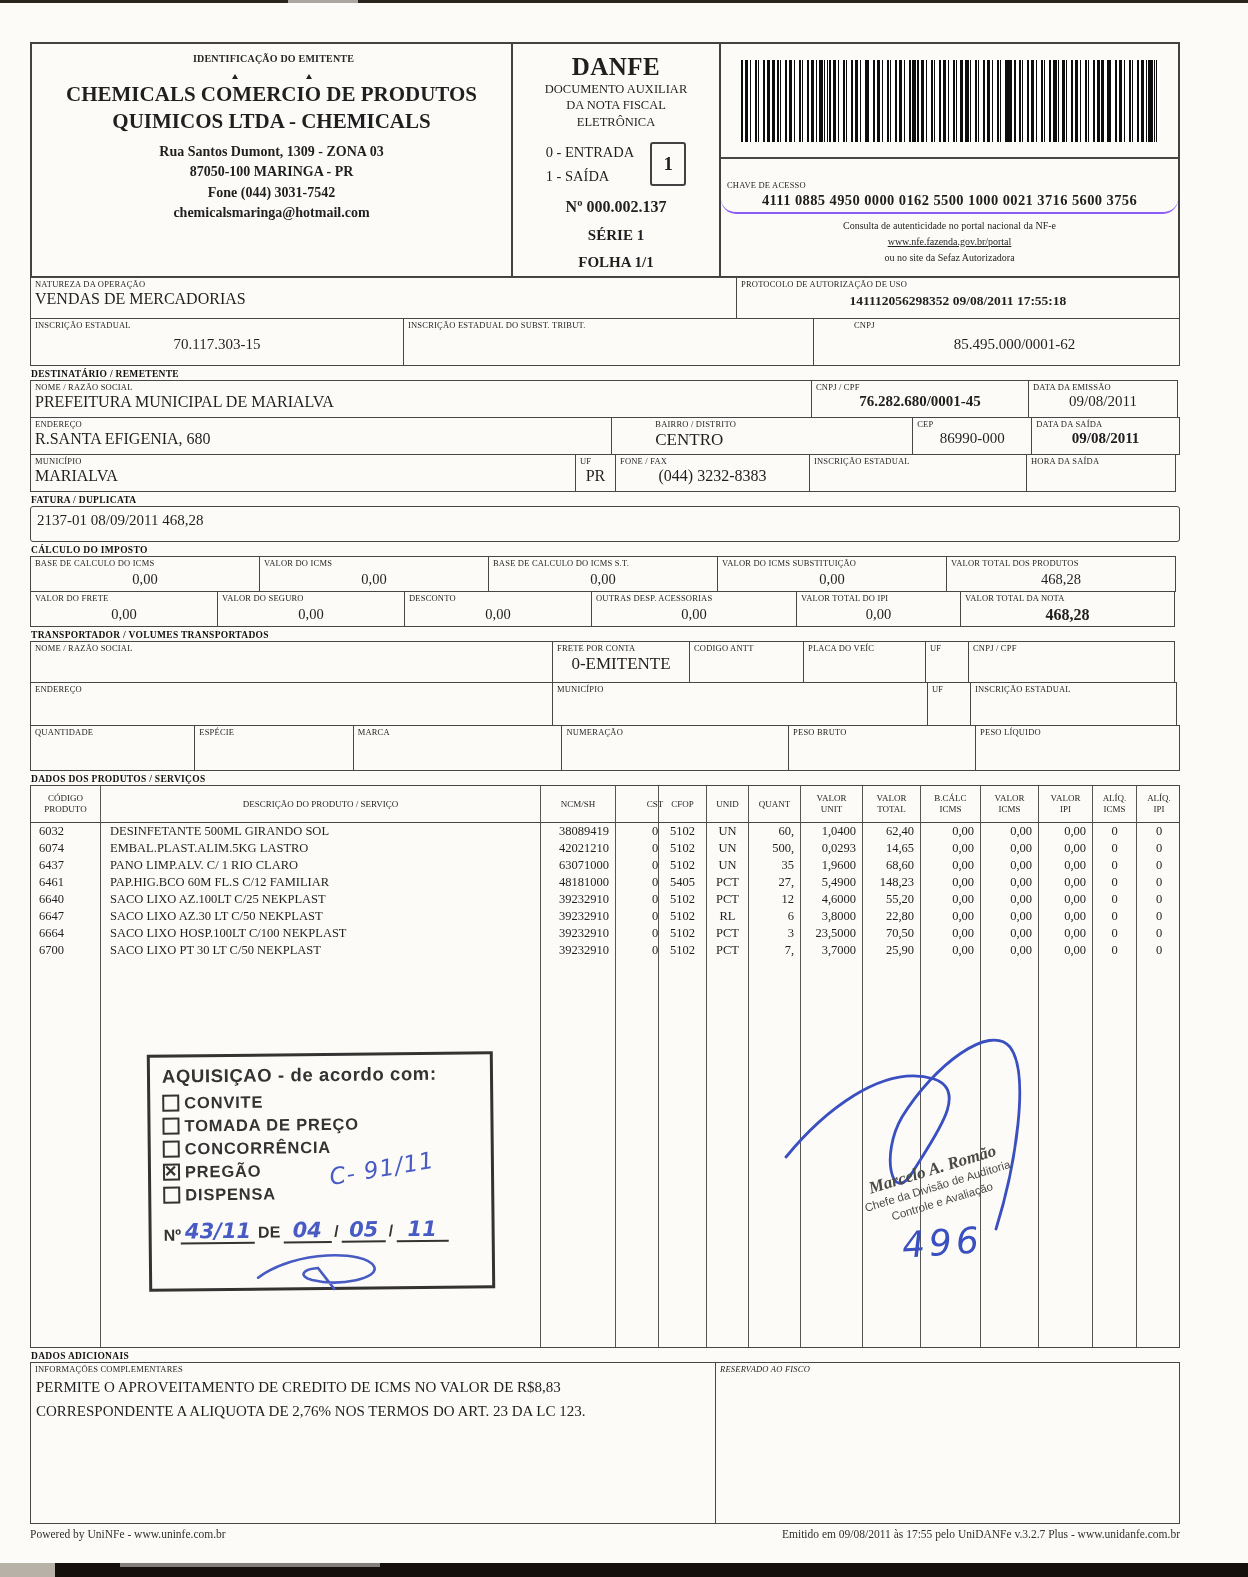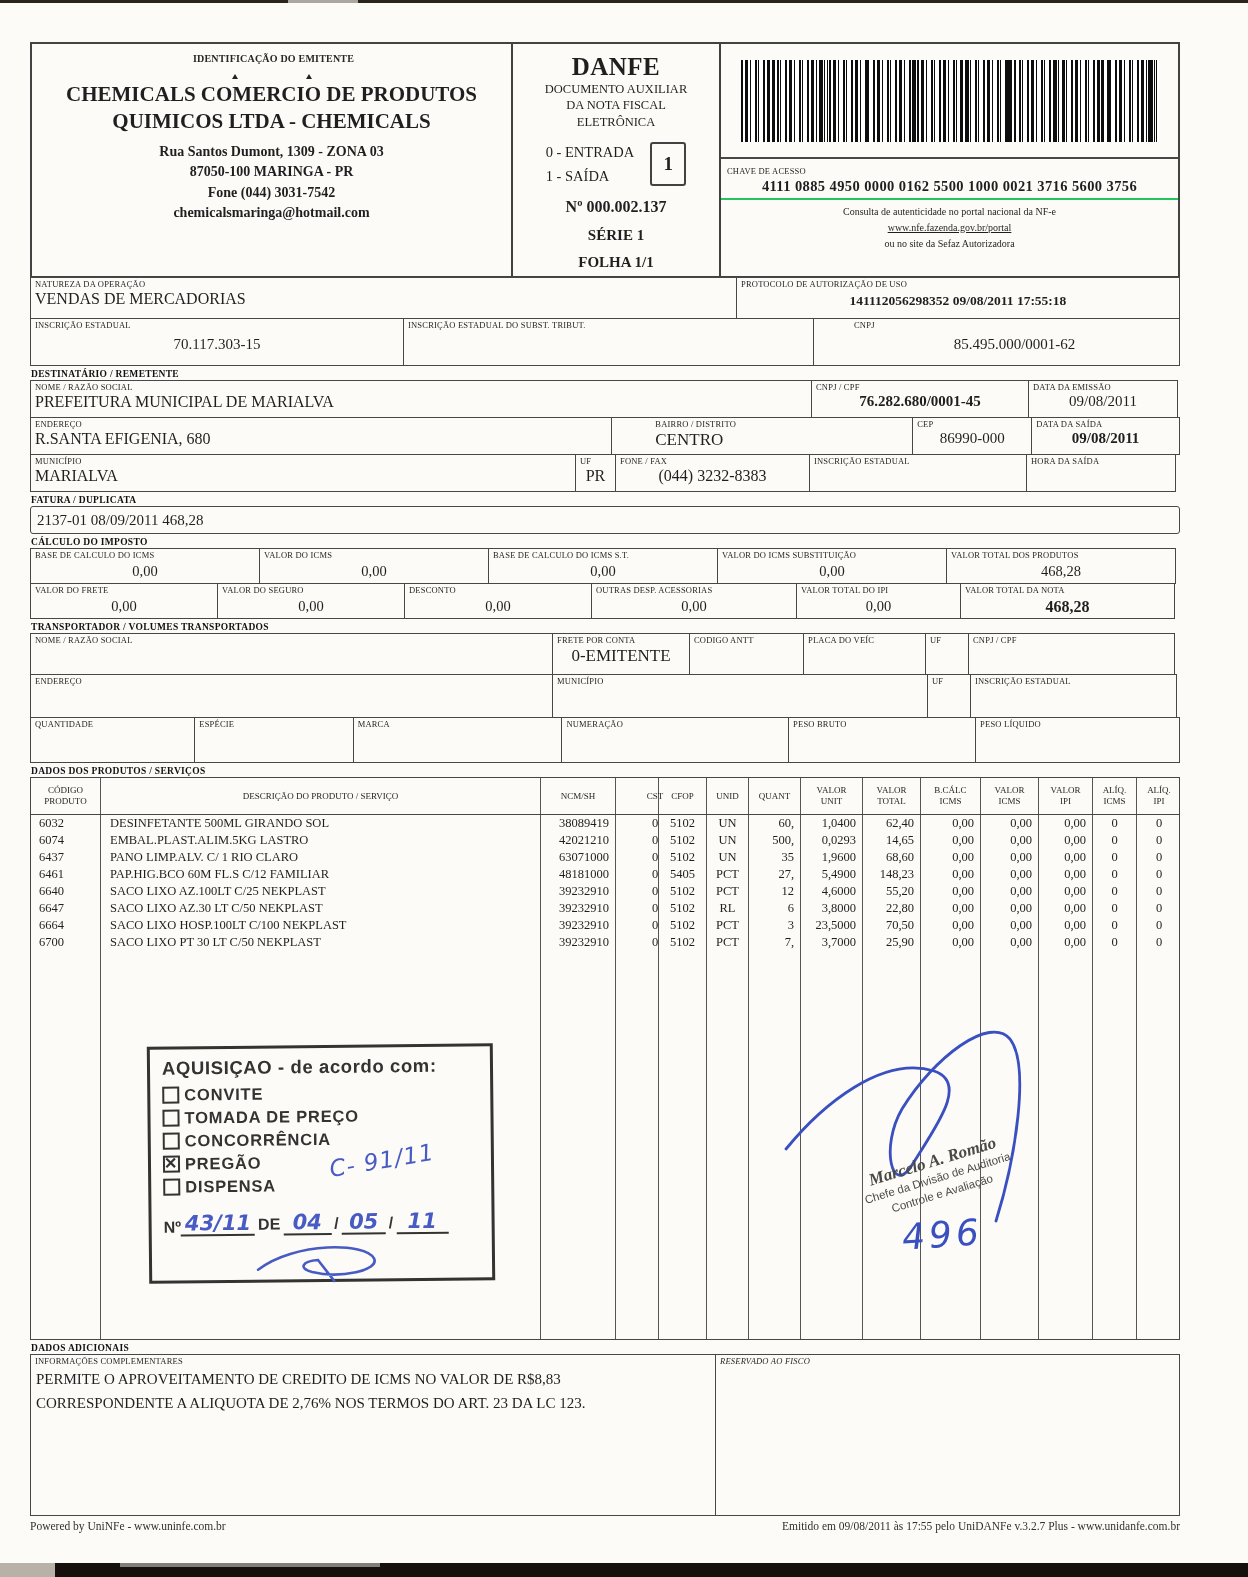--- a/index.html
+++ b/index.html
@@ -32,21 +32,21 @@
   .danfe-sub{font-size:12.5px;line-height:1.3;}
   .es-wrap{display:flex;align-items:center;justify-content:center;margin:10px 0 6px;}
   .es-lines{text-align:left;font-size:14.5px;line-height:1.7;}
   .tipo-box{width:32px;height:40px;border:2px solid #424242;border-radius:3px;font-size:19px;font-weight:bold;line-height:40px;margin-left:16px;}
   .danfe-num{font-weight:bold;font-size:16px;line-height:1.55;margin-top:4px;}
   .keybox{flex:1;box-sizing:border-box;border:2px solid #424242;border-left:none;display:flex;flex-direction:column;}
   .bc-wrap{height:113px;border-bottom:2px solid #474747;display:flex;align-items:center;justify-content:center;}
   .barcode{width:418px;height:82px;background-color:#fff;background-image:
     repeating-linear-gradient(90deg,#0d0d0d 0 2px,transparent 2px 4px,#0d0d0d 4px 7px,transparent 7px 9px,#0d0d0d 9px 10px,transparent 10px 14px,#0d0d0d 14px 16px,transparent 16px 17px,#0d0d0d 17px 18px,transparent 18px 22px),
     repeating-linear-gradient(90deg,transparent 0 31px,#0d0d0d 31px 34px,transparent 34px 39px,#0d0d0d 39px 40px,transparent 40px 47px);}
-  .chave{border-bottom:2px solid #22c55e;padding:6px 6px 3px;}
+  .chave{border-bottom:2px solid #8b5cf6;padding:20px 6px 3px;border-radius:15px;}
   .chave-val{font-weight:bold;font-size:14.5px;letter-spacing:.4px;text-align:center;margin-top:1px;}
   .consulta{flex:1;text-align:center;font-size:10px;line-height:1.6;padding-top:4px;}
   .consulta .url{text-decoration:underline;}
 
   
   .nat{height:42px;}
   .nat .c1{width:707px;}
   .nat .c2{flex:1;}
   .nat-val{font-size:16px;padding-left:4px;}
   .prot-val{font-weight:bold;font-size:13.5px;text-align:center;margin-top:3px;}
@@ -55,21 +55,21 @@
   .ie-row .c2{width:411px;}
   .ie-row .c3{flex:1;}
   .ie-val{font-size:15px;text-align:center;margin-top:5px;}
 
   
   .d-row{height:38px;}
   .dv{font-size:15px;padding-left:4px;line-height:1.15;}
   .dv.center{text-align:center;padding-left:0;}
 
   
-  .fat-box{height:28px;border:1.5px solid #474747;border-radius:3px;box-sizing:border-box;}
+  .fat-box{height:36px;border:1.5px solid #474747;border-radius:3px;box-sizing:border-box;}
   .fat-val{font-size:15px;padding:5px 0 0 6px;}
 
   
   .imp-row{height:36px;}
   .imp-val{font-size:14.5px;text-align:center;margin-top:2px;}
 
   
   .t1{height:42px;}.t2{height:44px;}.t3{height:46px;}
   .frete-val{font-size:17px;text-align:center;}
 

